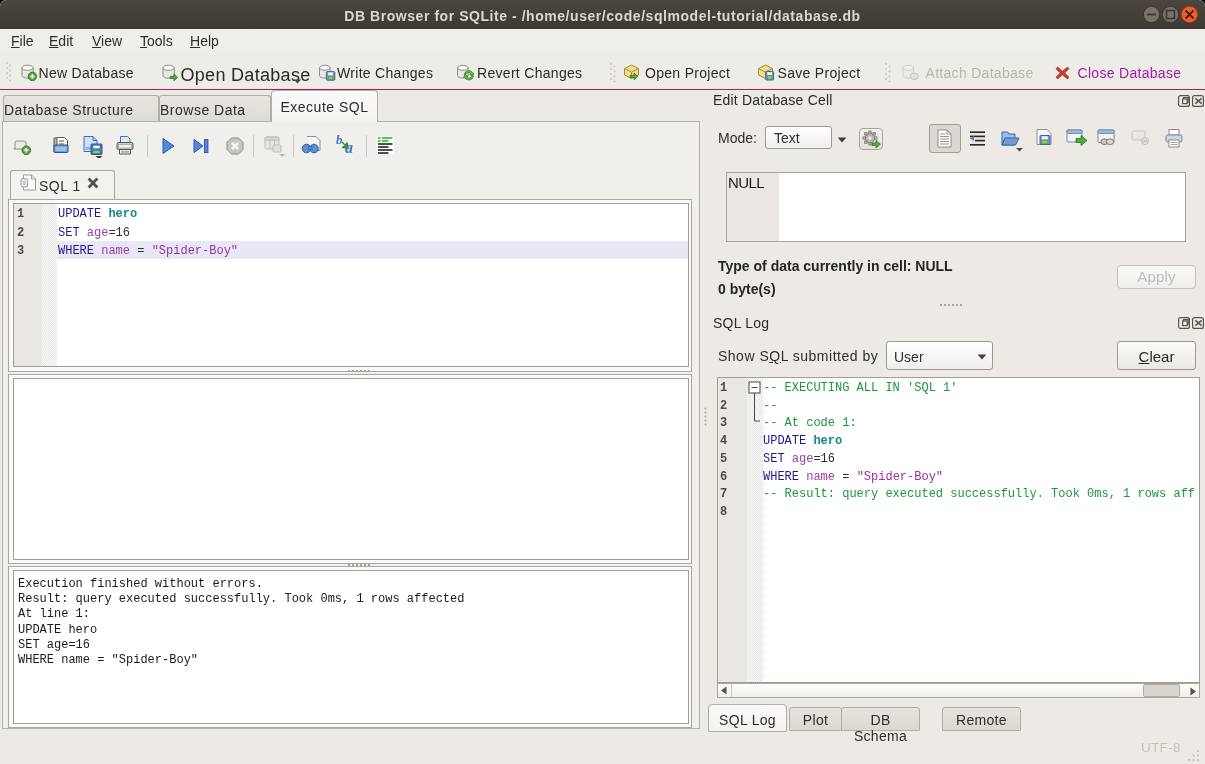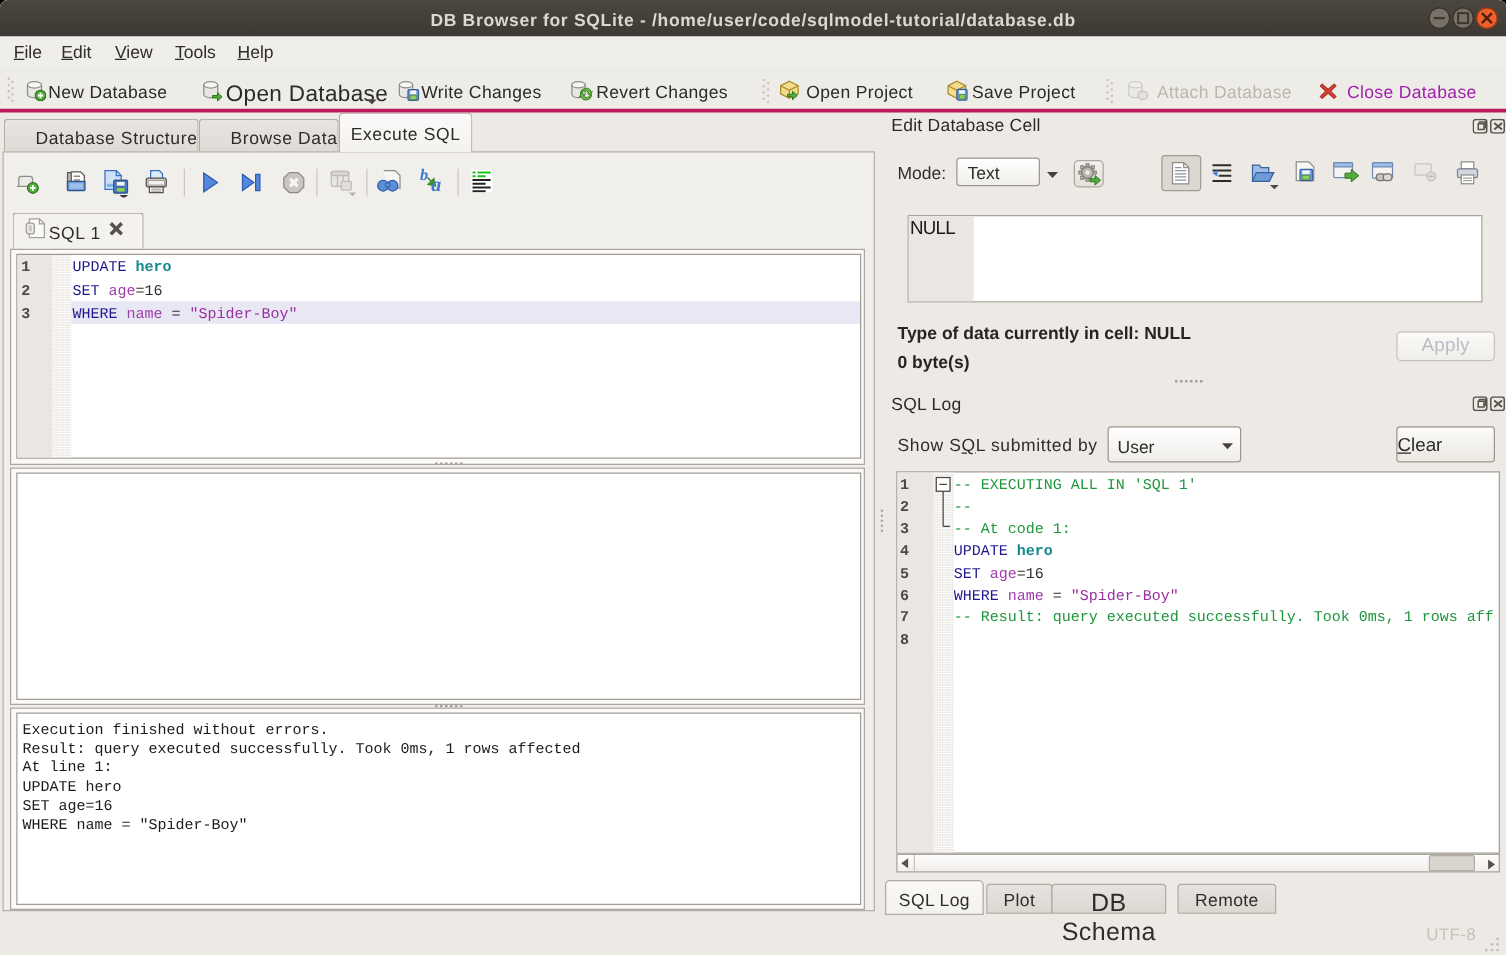--- a/index.html
+++ b/index.html
@@ -5,21 +5,21 @@
 html,body{width:1205px;height:764px;background:#000}
 body{font-family:"Liberation Sans",sans-serif;font-size:13px;color:#2f2d2a;position:relative;overflow:hidden}
 #win{position:absolute;left:0;top:0;width:1205px;height:764px;background:#edeae6;border-radius:6px 6px 0 0;overflow:hidden}
 .abs{position:absolute}
 .mono{font-family:"Liberation Mono",monospace;font-size:12px}
 .kw{color:#21188e;font-weight:normal}
 .tbl{color:#148a8d;font-weight:bold}
 .id{color:#a03cab}
 .str{color:#9b30a0}
 .cm{color:#1e963c}
-.btn{background:linear-gradient(#fcfbfa,#ebe8e3);border:1px solid #9d9890;border-radius:3px;text-align:left}
+.btn{background:linear-gradient(#fcfbfa,#ebe8e3);border:1px solid #9d9890;border-radius:3px;text-align:center}
 .combo{background:linear-gradient(#ffffff,#f0eeea);border:1px solid #9d9890;border-radius:3px}
 .docktitle{font-size:14px;letter-spacing:.2px;color:#2b2a27}
 .dots-h span{display:inline-block;width:2px;height:2px;background:#a6a29b;margin-right:2px;vertical-align:top}
 </style></head>
 <body>
 <div id="win">
 
 <div class="abs" style="left:0;top:29px;width:1205px;height:25px;background:#f0eeea">
   <span class="abs" style="left:11px;top:4px;font-size:14px"><u>F</u>ile</span>
   <span class="abs" style="left:49px;top:4px;font-size:14px"><u>E</u>dit</span>
@@ -33,21 +33,21 @@
   <svg class="abs" style="left:1142px;top:5px" width="58" height="19" viewBox="0 0 58 19">
     <circle cx="9.5" cy="9.5" r="8.2" fill="#797165" stroke="#36332c" stroke-width="1"></circle>
     <rect x="5" y="8.6" width="9" height="1.8" fill="#3a372f"></rect>
     <circle cx="28.5" cy="9.5" r="8.2" fill="#797165" stroke="#36332c" stroke-width="1"></circle>
     <rect x="24.5" y="5.5" width="8" height="8" fill="none" stroke="#3a372f" stroke-width="1.6"></rect>
     <circle cx="47.5" cy="9.5" r="8.2" fill="#ee5f29" stroke="#9b3a13" stroke-width="1"></circle>
     <path d="M43.5 5.5 L51.5 13.5 M51.5 5.5 L43.5 13.5" stroke="#47210e" stroke-width="1.8"></path>
   </svg>
 </div>
 
-<div class="abs" id="toolbar" style="left:0;top:54px;width:1205px;height:36px;background:#eeece7;border-bottom:3px solid #be185d">
+<div class="abs" id="toolbar" style="left:0;top:54px;width:1205px;height:36px;background:#eeece7;border-bottom:1px solid #be185d">
   <svg class="abs" style="left:5px;top:6px" width="6" height="24" viewBox="0 0 6 24">
         <g fill="#c7c3bc">
           <circle cx="2" cy="3" r="1"></circle>
           <circle cx="2" cy="8" r="1"></circle>
           <circle cx="2" cy="13" r="1"></circle>
           <circle cx="2" cy="18" r="1"></circle>
           <circle cx="5" cy="5.5" r="1"></circle>
           <circle cx="5" cy="10.5" r="1"></circle>
           <circle cx="5" cy="15.5" r="1"></circle>
           <circle cx="5" cy="20.5" r="1"></circle>
@@ -137,22 +137,22 @@
   </svg>
   <span class="abs" style="left:925.5px;top:11px;font-size:14px;letter-spacing:.3px;color:#bab6af">Attach Database</span>
 
   <svg class="abs" style="left:1055px;top:12px" width="15" height="14" viewBox="0 0 15 14">
     <path d="M2.6 1 L7.5 5.2 L12.4 1 L14 2.8 L9.7 7 L14 11.2 L12.4 13 L7.5 8.8 L2.6 13 L1 11.2 L5.3 7 L1 2.8 Z" fill="#d23b30" stroke="#8f1f16" stroke-width=".6"></path>
   </svg>
   <span class="abs" style="left:1077.5px;top:11px;font-size:14px;letter-spacing:.3px;color:#a21caf">Close Database</span>
 </div>
 
 <div class="abs" id="maintabs" style="left:0;top:90px;width:1205px;height:32px">
-  <div class="abs" style="left:3px;top:5px;width:156px;height:26px;background:linear-gradient(#e8e5e0,#dedad5);border:1px solid #b3aea7;border-bottom:none;border-radius:3px 3px 0 0;text-align:right;padding-top:6px;font-size:14px;letter-spacing:.5px;color:#2e2c29">Database Structure</div>
-  <div class="abs" style="left:159px;top:5px;width:112px;height:26px;background:linear-gradient(#e8e5e0,#dedad5);border:1px solid #b3aea7;border-bottom:none;border-radius:3px 3px 0 0;text-align:right;padding-top:6px;font-size:14px;letter-spacing:.5px;color:#2e2c29">Browse Data</div>
+  <div class="abs" style="left:3px;top:5px;width:156px;height:26px;background:linear-gradient(#e8e5e0,#dedad5);border:1px solid #b3aea7;border-bottom:none;border-radius:3px 3px 0 0;text-align:left;padding-top:6px;font-size:14px;letter-spacing:.5px;color:#2e2c29">Database Structure</div>
+  <div class="abs" style="left:159px;top:5px;width:112px;height:26px;background:linear-gradient(#e8e5e0,#dedad5);border:1px solid #b3aea7;border-bottom:none;border-radius:3px 3px 0 0;text-align:left;padding-top:6px;font-size:14px;letter-spacing:.5px;color:#2e2c29">Browse Data</div>
   <div class="abs" style="left:271px;top:0px;width:107px;height:32px;background:linear-gradient(#fbfaf9,#f4f2ef);border:1px solid #b3aea7;border-bottom:none;border-radius:4px 4px 0 0;text-align:center;padding-top:8px;z-index:3;font-size:14px;letter-spacing:.5px;color:#2e2c29">Execute SQL</div>
 </div>
 
 <div class="abs" id="leftpane" style="left:2px;top:121px;width:698px;height:608px;background:#f1efeb;border:1px solid #b5b0a9"></div>
 
 <svg class="abs" style="left:12px;top:136px" width="20" height="20" viewBox="0 0 20 20">
   <path d="M3 13 v-6 a2 2 0 0 1 2 -2 h7 a2 2 0 0 1 2 2 v6" fill="#eceae6" stroke="#8f8d89"></path>
   <line x1="1.5" y1="13" x2="16" y2="13" stroke="#8f8d89"></line>
   <circle cx="14.3" cy="14.3" r="4.3" fill="#52ae3a" stroke="#2f7520"></circle>
   <path d="M14.3 12 v4.6 M12 14.3 h4.6" stroke="#fff" stroke-width="1.5"></path>
@@ -410,21 +410,21 @@
       <path d="M6.5 .5 v8 L1 4.5 z" fill="#55524c"></path>
     </svg>
 <svg class="abs" style="left:1189px;top:687px" width="8" height="9" viewBox="0 0 8 9">
       <path d="M1.5 .5 v8 L7 4.5 z" fill="#55524c"></path>
     </svg>
 <div class="abs" style="left:731px;top:684px;width:1px;height:13px;background:#c9c5bf"></div>
 <div class="abs" style="left:1143px;top:684px;width:37px;height:13px;background:#d9d5cf;border:1px solid #b1aca5;border-radius:2px"></div>
 
 <div class="abs" style="left:708px;top:704px;width:79px;height:28px;background:linear-gradient(#faf9f7,#f4f2ef);border:1px solid #b1aca5;border-radius:4px 4px 0 0;text-align:center;padding-top:7px;z-index:2;font-size:14px;letter-spacing:.3px">SQL Log</div>
 <div class="abs" style="left:789px;top:707px;width:53px;height:24px;background:linear-gradient(#e7e4df,#dbd7d1);border:1px solid #b1aca5;border-radius:3px 3px 0 0;text-align:center;padding-top:4px;font-size:14px;letter-spacing:.3px">Plot</div>
-<div class="abs" style="left:841px;top:707px;width:92px;height:24px;background:linear-gradient(#e7e4df,#dbd7d1);border:1px solid #b1aca5;border-radius:3px 3px 0 0;text-align:center;padding-top:4px;font-size:20px;letter-spacing:.3px">DB Schema</div>
+<div class="abs" style="left:841px;top:707px;width:79px;height:24px;background:linear-gradient(#e7e4df,#dbd7d1);border:1px solid #b1aca5;border-radius:3px 3px 0 0;text-align:center;padding-top:4px;font-size:14px;letter-spacing:.3px">DB Schema</div>
 <div class="abs" style="left:942px;top:707px;width:79px;height:24px;background:linear-gradient(#e7e4df,#dbd7d1);border:1px solid #b1aca5;border-radius:3px 3px 0 0;text-align:center;padding-top:4px;font-size:14px;letter-spacing:.3px">Remote</div>
 
 <svg class="abs" style="left:703px;top:407px" width="5" height="19" viewBox="0 0 5 19">
       <g fill="#aaa69f">
         <circle cx="2.5" cy="1.5" r="1"></circle>
         <circle cx="2.5" cy="5.5" r="1"></circle>
         <circle cx="2.5" cy="9.5" r="1"></circle>
         <circle cx="2.5" cy="13.5" r="1"></circle>
         <circle cx="2.5" cy="17.5" r="1"></circle>
       </g>

